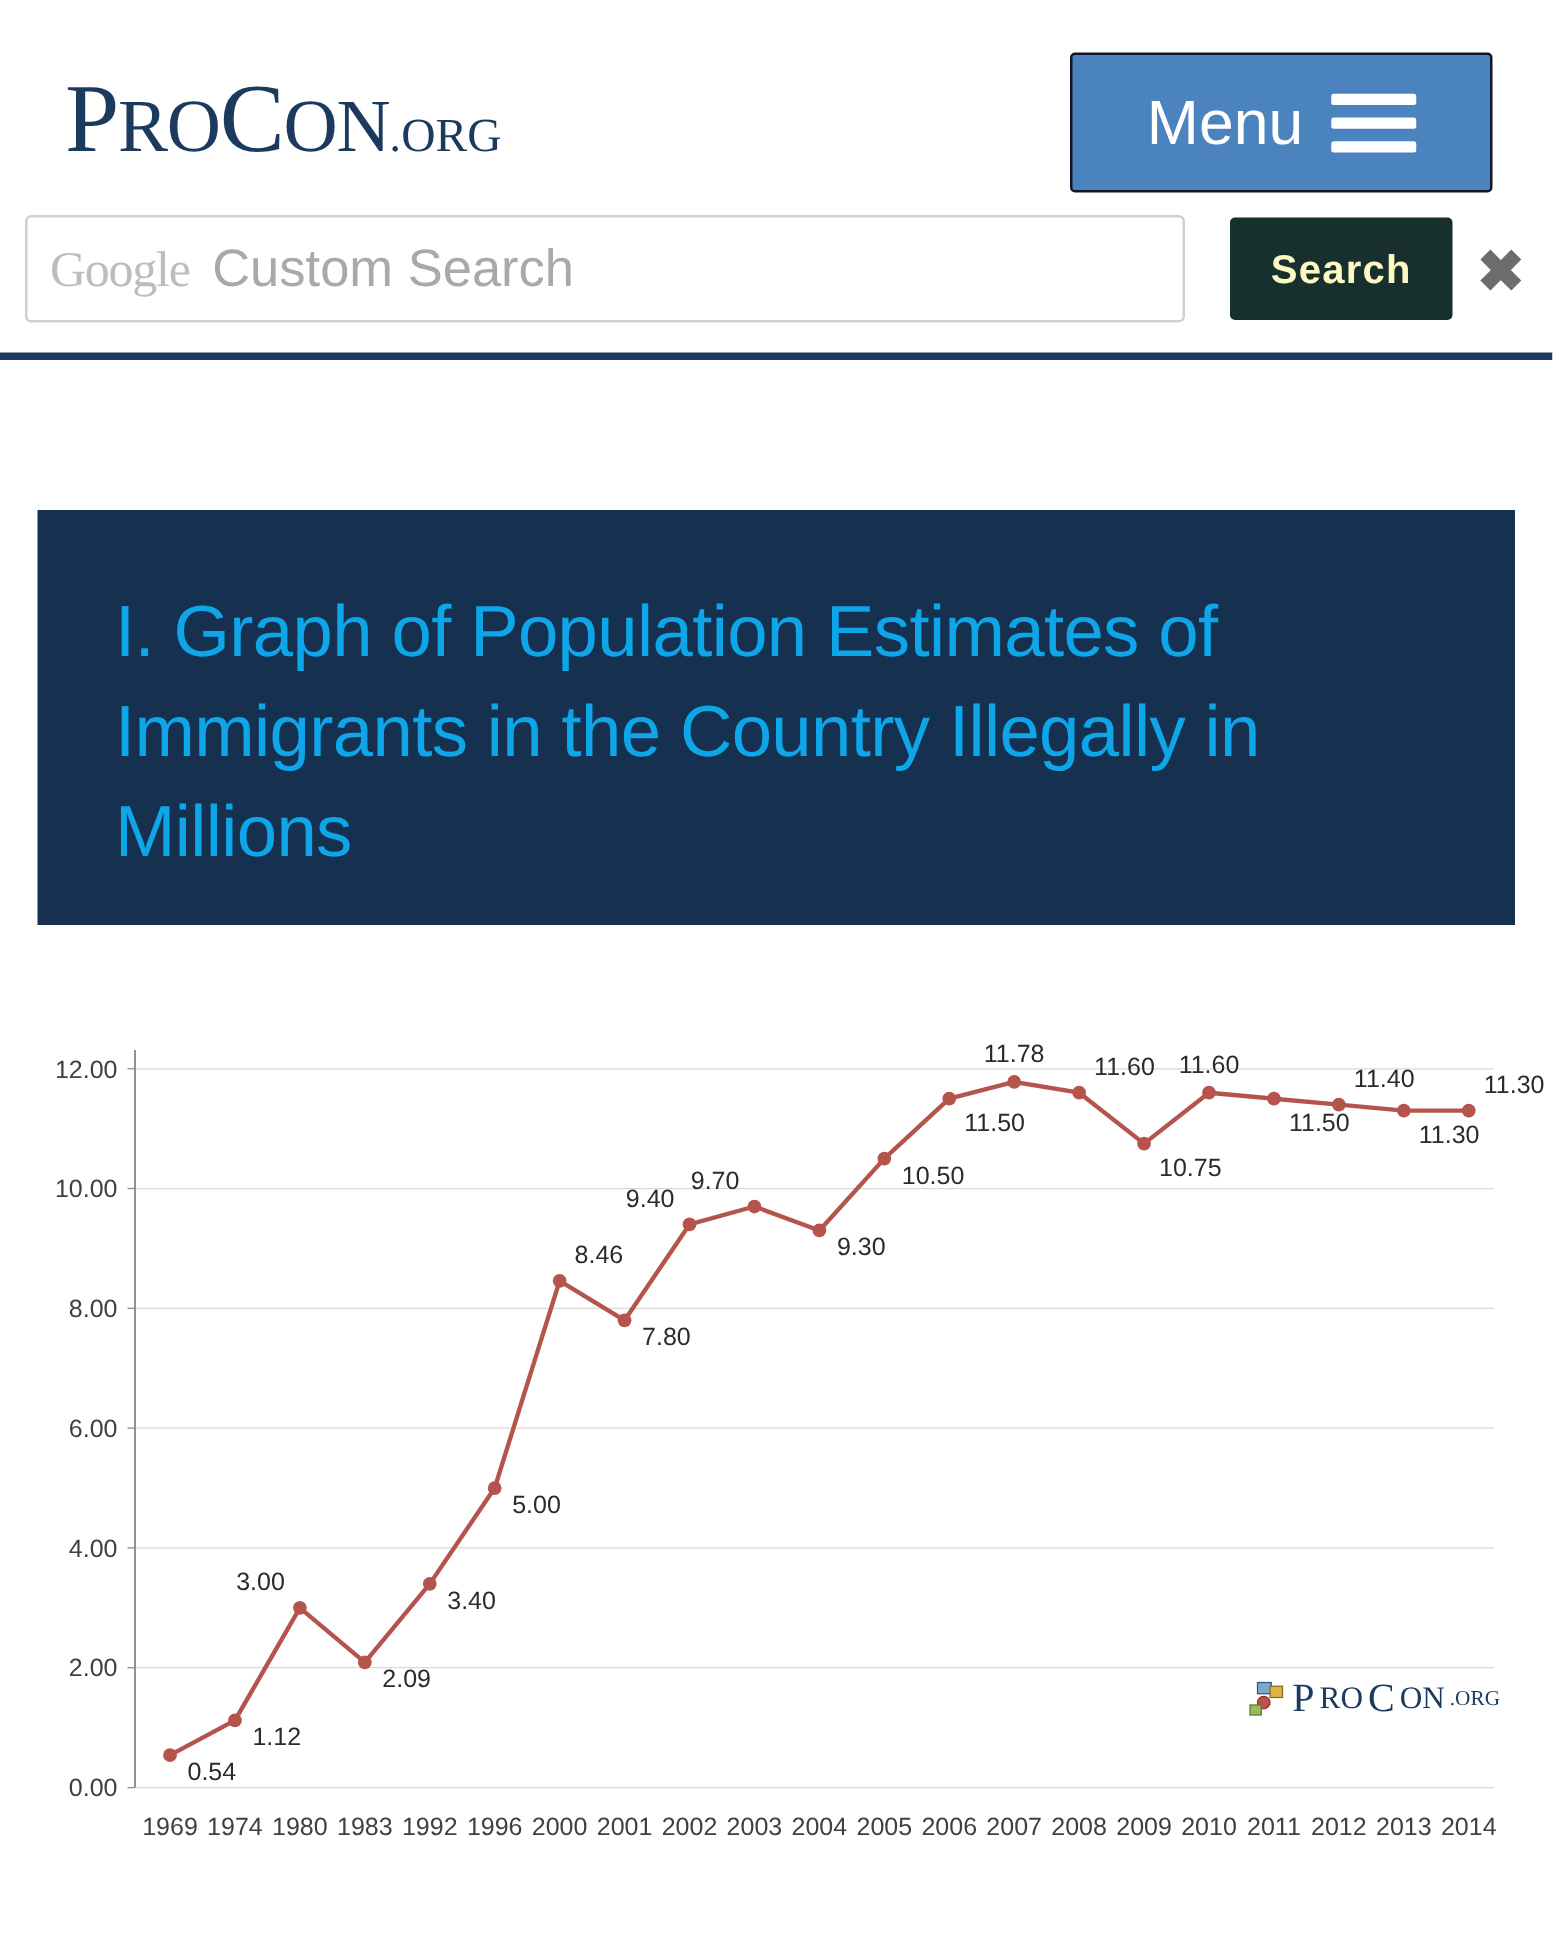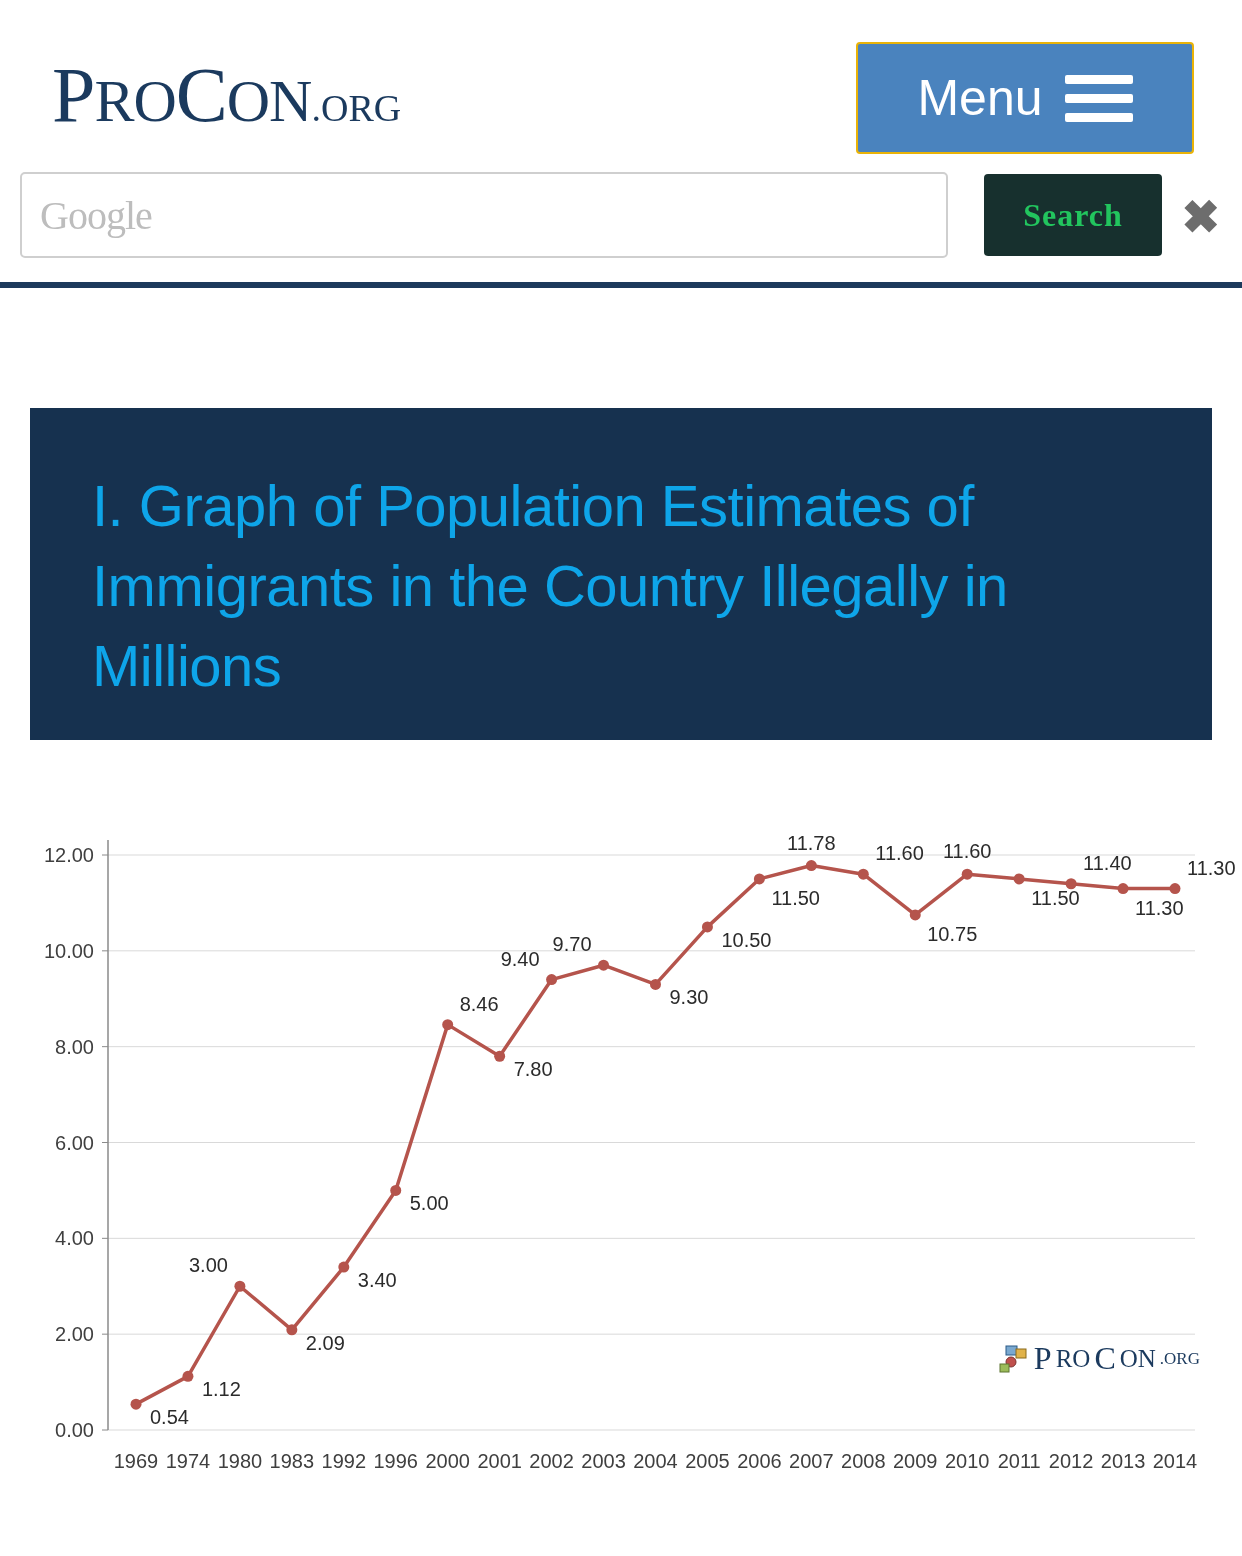--- a/index.html
+++ b/index.html
@@ -28,21 +28,21 @@
   }
   .logo .big { font-size: 78px; }
   .logo .cap { font-size: 60px; }
   .logo .org { font-size: 38px; letter-spacing: 0px; }
 
   .menu-btn {
     position: absolute;
     right: 48px; top: 22px;
     width: 338px; height: 112px;
     background: #4a83be;
-    border: 2px solid #eab308;
+    border: 2px solid #0f172a;
     border-radius: 4px;
     display: flex; align-items: center; justify-content: center;
     gap: 22px;
     cursor: pointer;
   }
   .menu-btn .label {
     color: #ffffff;
     font-size: 50px;
   }
   .hamburger { display: flex; flex-direction: column; gap: 10px; width: 68px; }
@@ -71,26 +71,26 @@
     color: #9a9a9a;
     font-family: "Liberation Sans", sans-serif;
     width: 100%;
     background: transparent;
   }
   .search-input::placeholder { color: #a9a9a9; }
   .search-btn {
     position: absolute; right: 80px; top: 6px;
     width: 178px; height: 82px;
     background: #17302e;
-    color: #22c55e;
+    color: #fef9c3;
     border: 0; border-radius: 4px;
     font-size: 32px; font-weight: bold;
     letter-spacing: 1px;
     cursor: pointer;
-    font-family: Liberation Serif, serif;
+    font-family: Liberation Sans, sans-serif;
   }
   .close-x {
     position: absolute; right: 22px; top: 26px;
     font-size: 46px; color: #6d6d6d; font-weight: bold;
     cursor: pointer; line-height: 1;
   }
 
   
   .title-banner {
     position: absolute;
@@ -139,20 +139,21 @@
       <span class="hamburger">
         <span></span>
           <span></span>
           <span></span>
       </span>
     </div>
 
     <div class="search-row">
       <div class="search-box">
         <span class="g-logo">Google</span>
+        <input class="search-input" type="text" placeholder="Custom Search" style="">
       </div>
       <button class="search-btn">Search</button>
       <span class="close-x">✖</span>
     </div>
   </div>
 
   <div class="title-banner">
     <h1>I. Graph of Population Estimates of Immigrants in the Country Illegally in Millions</h1>
   </div>
 

